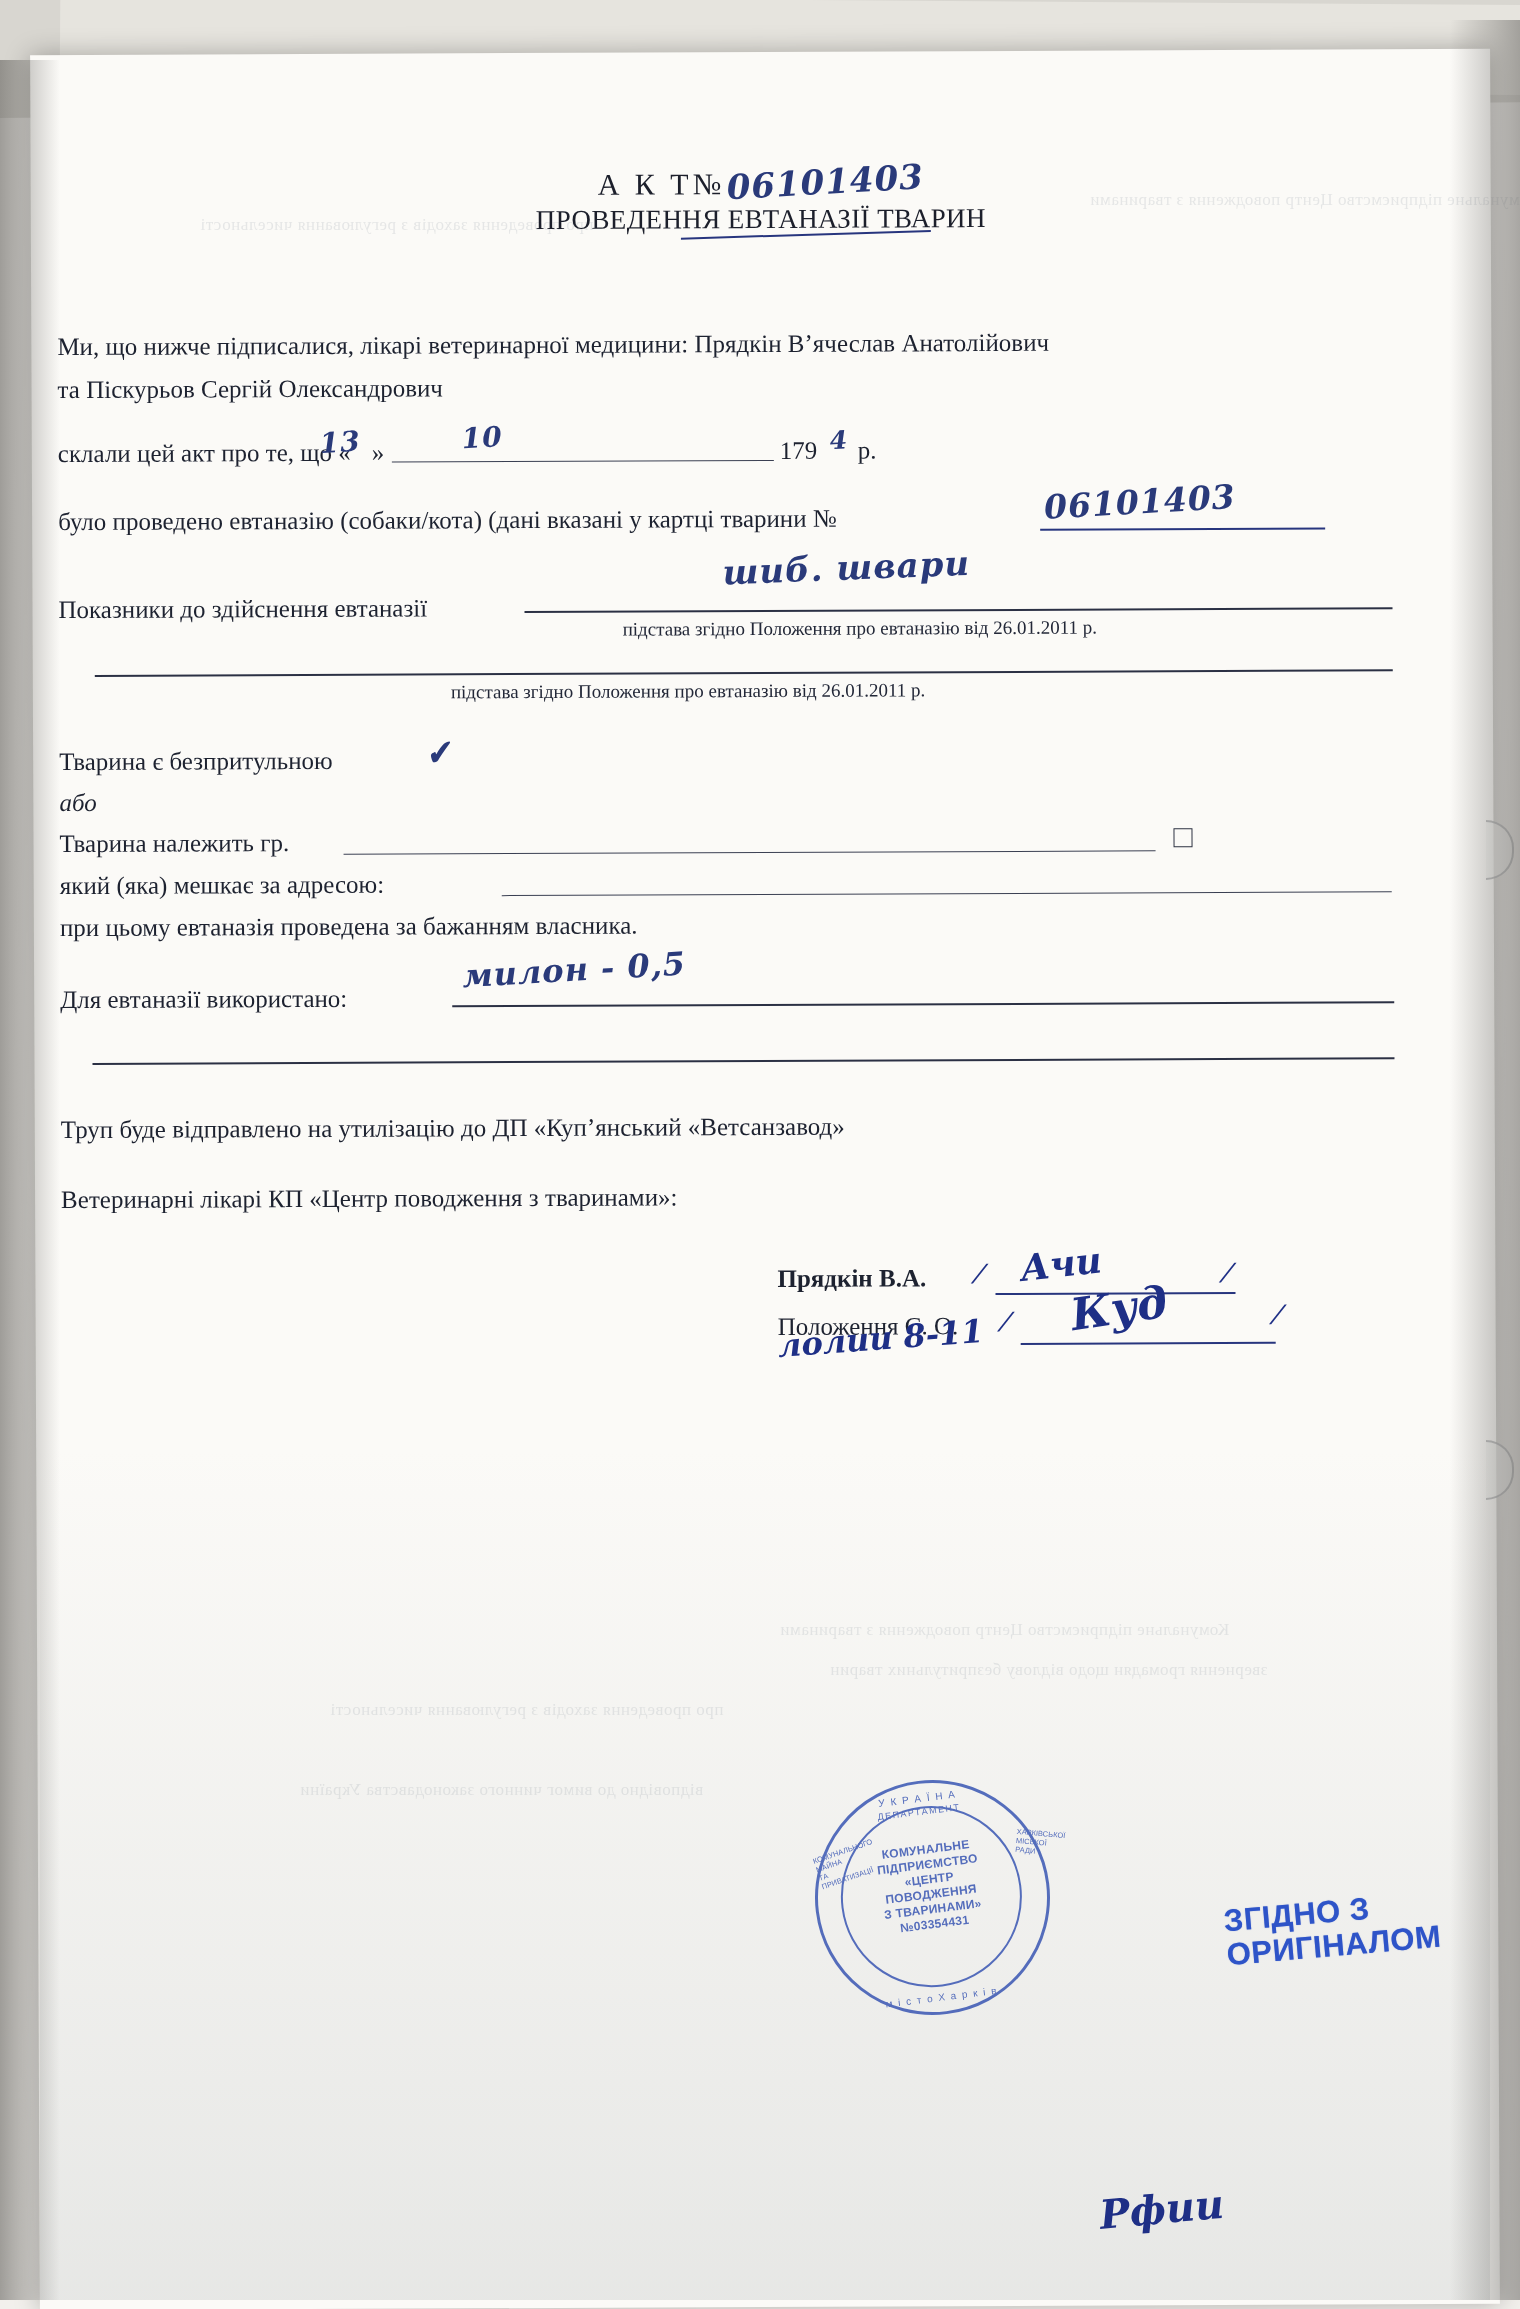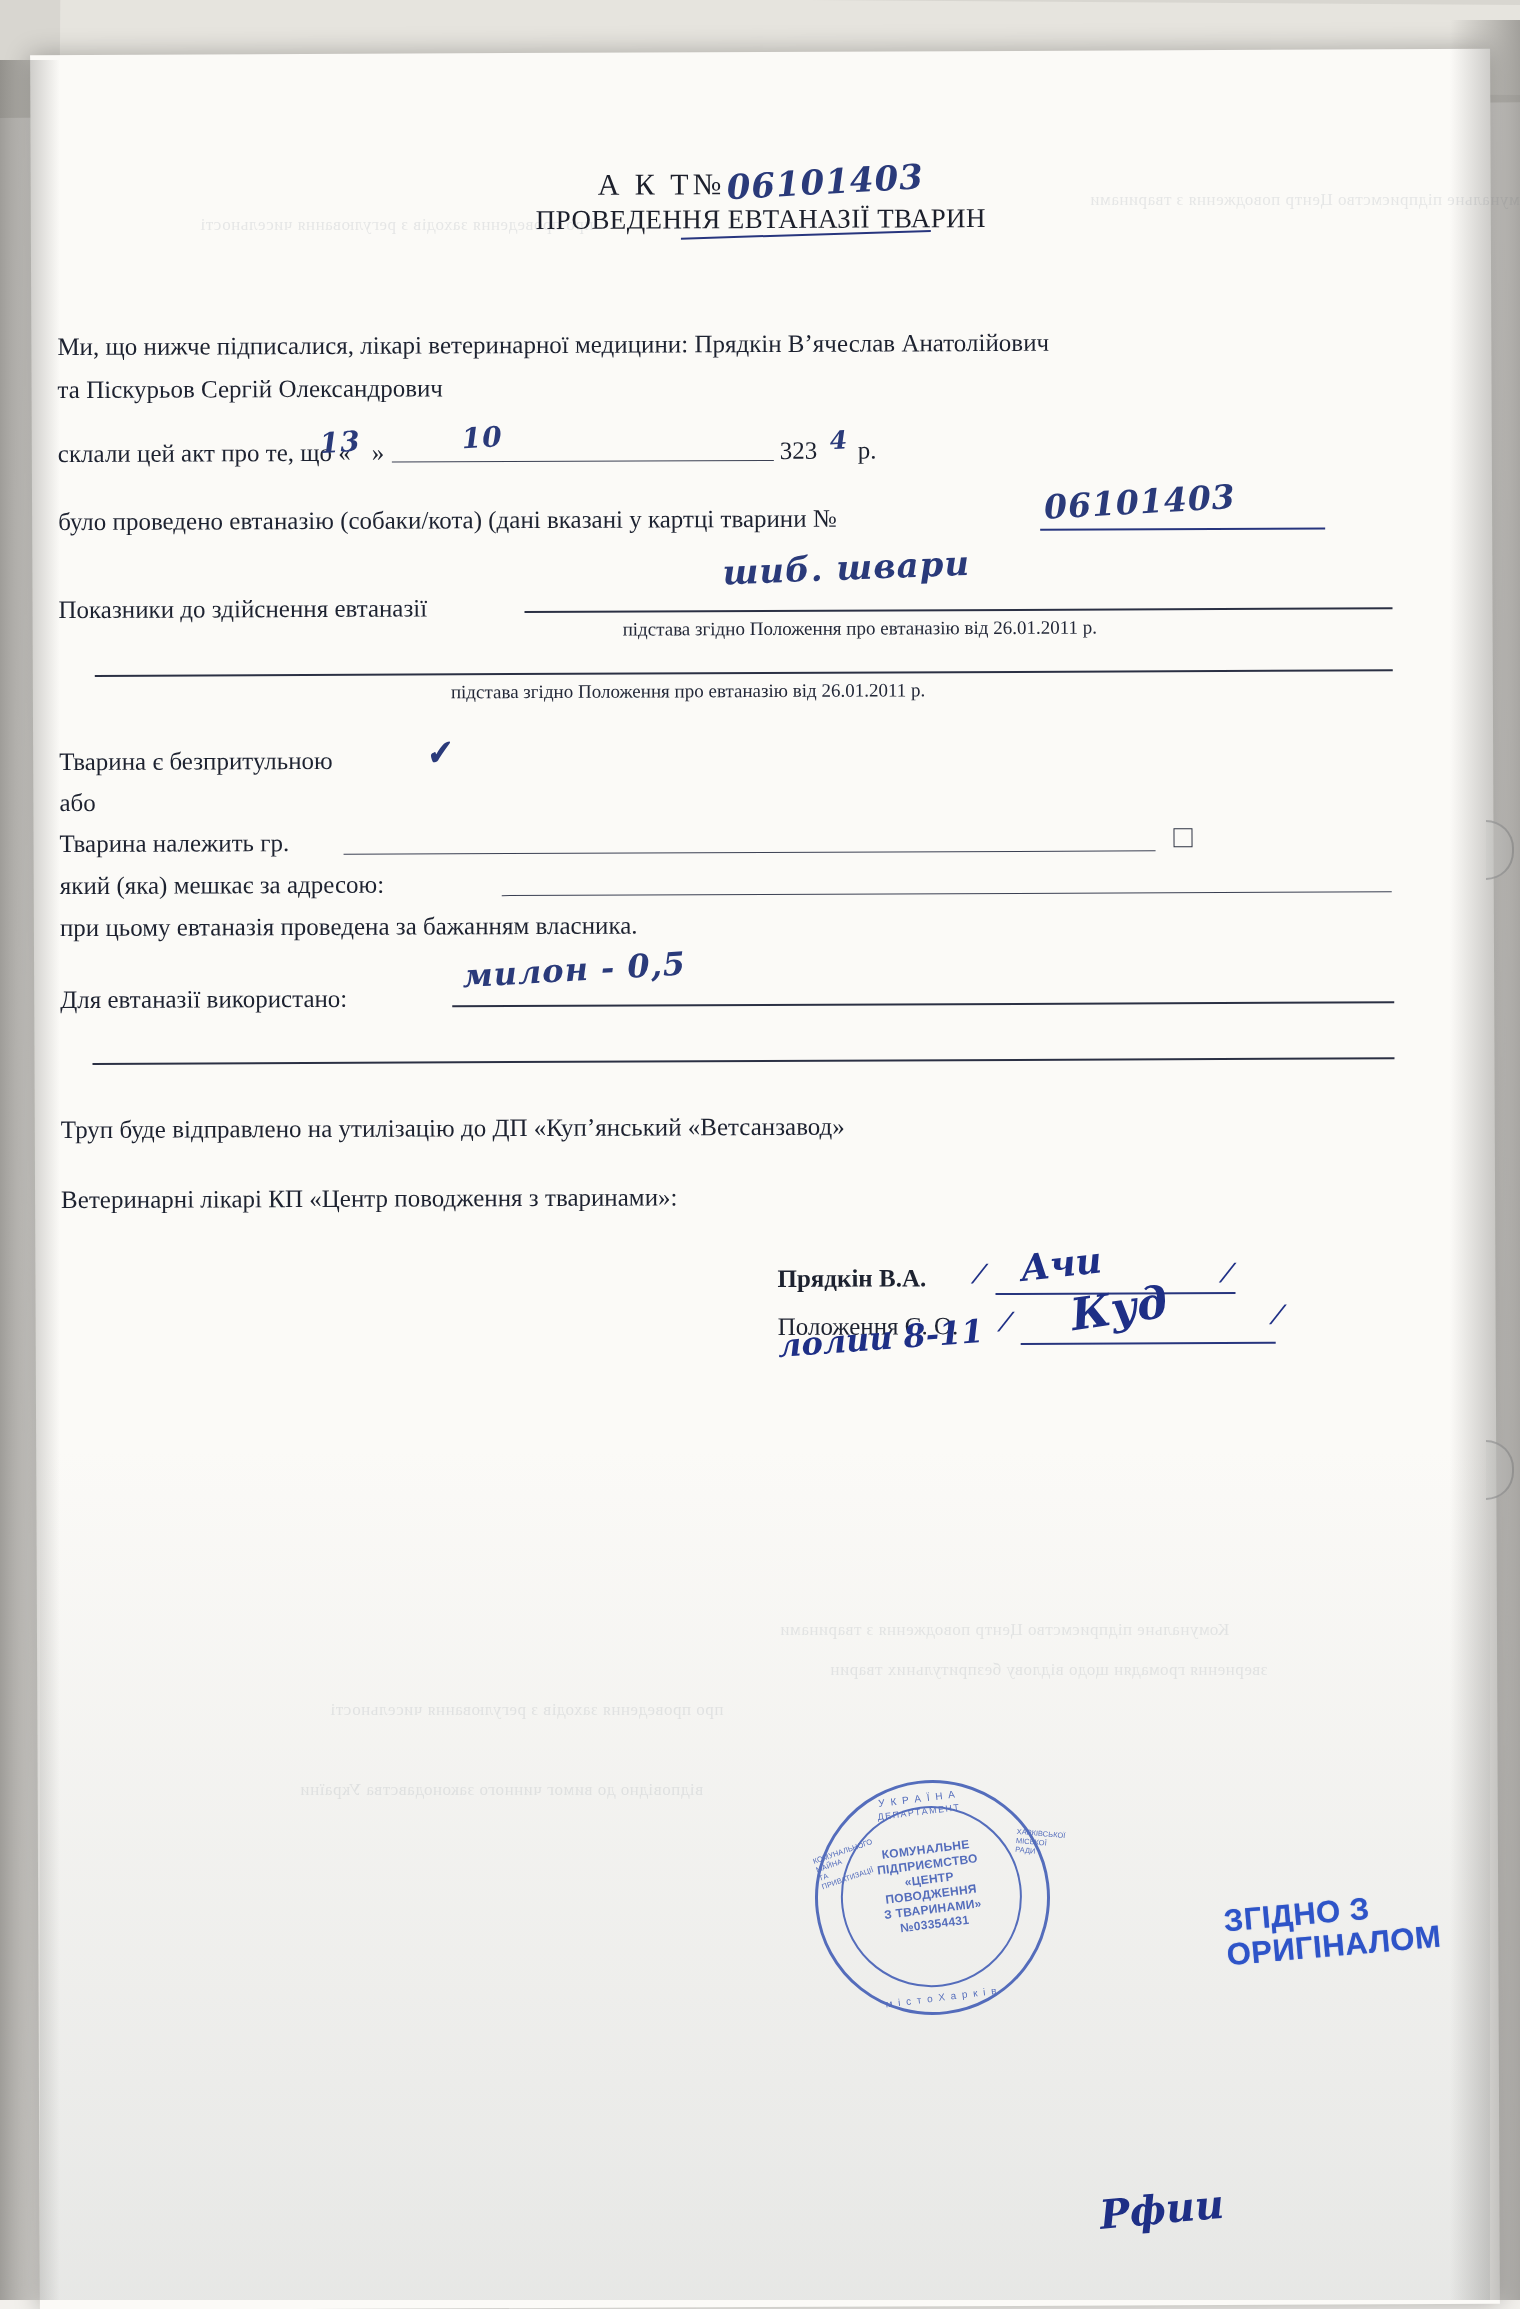--- a/index.html
+++ b/index.html
@@ -236,39 +236,39 @@
     <div class="rule-thin" style="left:650px; top:182px; width:250px; border-top:2px solid #27357e; transform:rotate(-1.5deg);"></div>
 
     <div class="body-text" style="left:26px; top:275px; width:1400px; text-align:justify;">Ми, що нижче підписалися, лікарі ветеринарної медицини: Прядкін В’ячеслав Анатолійович</div>
     <div class="body-text" style="left:26px; top:318px; width:1400px;">та Піскурьов Сергій Олександрович</div>
 
     <div class="body-text" style="left:26px; top:382px;">склали цей акт про те, що «</div>
     <div class="hand" style="position:absolute; left:288px; top:372px; font-size:28px;">13</div>
     <div class="body-text" style="left:340px; top:382px;">»</div>
     <div class="hand" style="position:absolute; left:430px; top:368px; font-size:28px;">10</div>
     <div class="rule-thin" style="left:360px; top:408px; width:382px;"></div>
-    <div class="body-text" style="left:748px; top:382px;">323</div>
+    <div class="body-text" style="left:748px; top:382px;">179</div>
     <div class="hand" style="position:absolute; left:798px; top:374px; font-size:25px;">4</div>
     <div class="body-text" style="left:826px; top:382px;">р.</div>
 
     <div class="body-text" style="left:26px; top:450px;">було проведено евтаназію (собаки/кота) (дані вказані у картці тварини №</div>
     <div class="hand" style="position:absolute; left:1012px; top:432px; font-size:33px;">06101403</div>
     <div class="rule-thin" style="left:1008px; top:478px; width:285px; border-top:2px solid #27357e;"></div>
 
     <div class="body-text" style="left:26px; top:538px;">Показники до здійснення евтаназії</div>
     <div class="hand" style="position:absolute; left:690px; top:496px; font-size:34px; transform:rotate(-2deg);">шиб. швари</div>
     <div class="rule" style="left:492px; top:558px; width:868px;"></div>
     <div class="caption" style="left:590px; top:566px;">підстава згідно Положення про евтаназію від 26.01.2011 р.</div>
     <div class="rule" style="left:62px; top:620px; width:1298px;"></div>
     <div class="caption" style="left:418px; top:628px;">підстава згідно Положення про евтаназію від 26.01.2011 р.</div>
 
     <div class="body-text" style="left:26px; top:690px;">Тварина є безпритульною</div>
     <div class="hand" style="position:absolute; left:392px; top:682px; font-size:30px; transform:rotate(-12deg);">✔</div>
 
-    <div class="body-text" style="left:26px; top:731px;">або</div>
+    <div class="body-text" style="left:26px; top:731px;font-style:italic;">або</div>
 
     <div class="body-text" style="left:26px; top:772px;">Тварина належить гр.</div>
     <div class="rule-thin" style="left:310px; top:800px; width:812px;"></div>
     <div class="checkbox" style="left:1140px; top:778px;"></div>
 
     <div class="body-text" style="left:26px; top:814px;">який (яка) мешкає за адресою:</div>
     <div class="rule-thin" style="left:468px; top:842px; width:890px;"></div>
 
     <div class="body-text" style="left:26px; top:856px;">при цьому евтаназія проведена за бажанням власника.</div>
 

